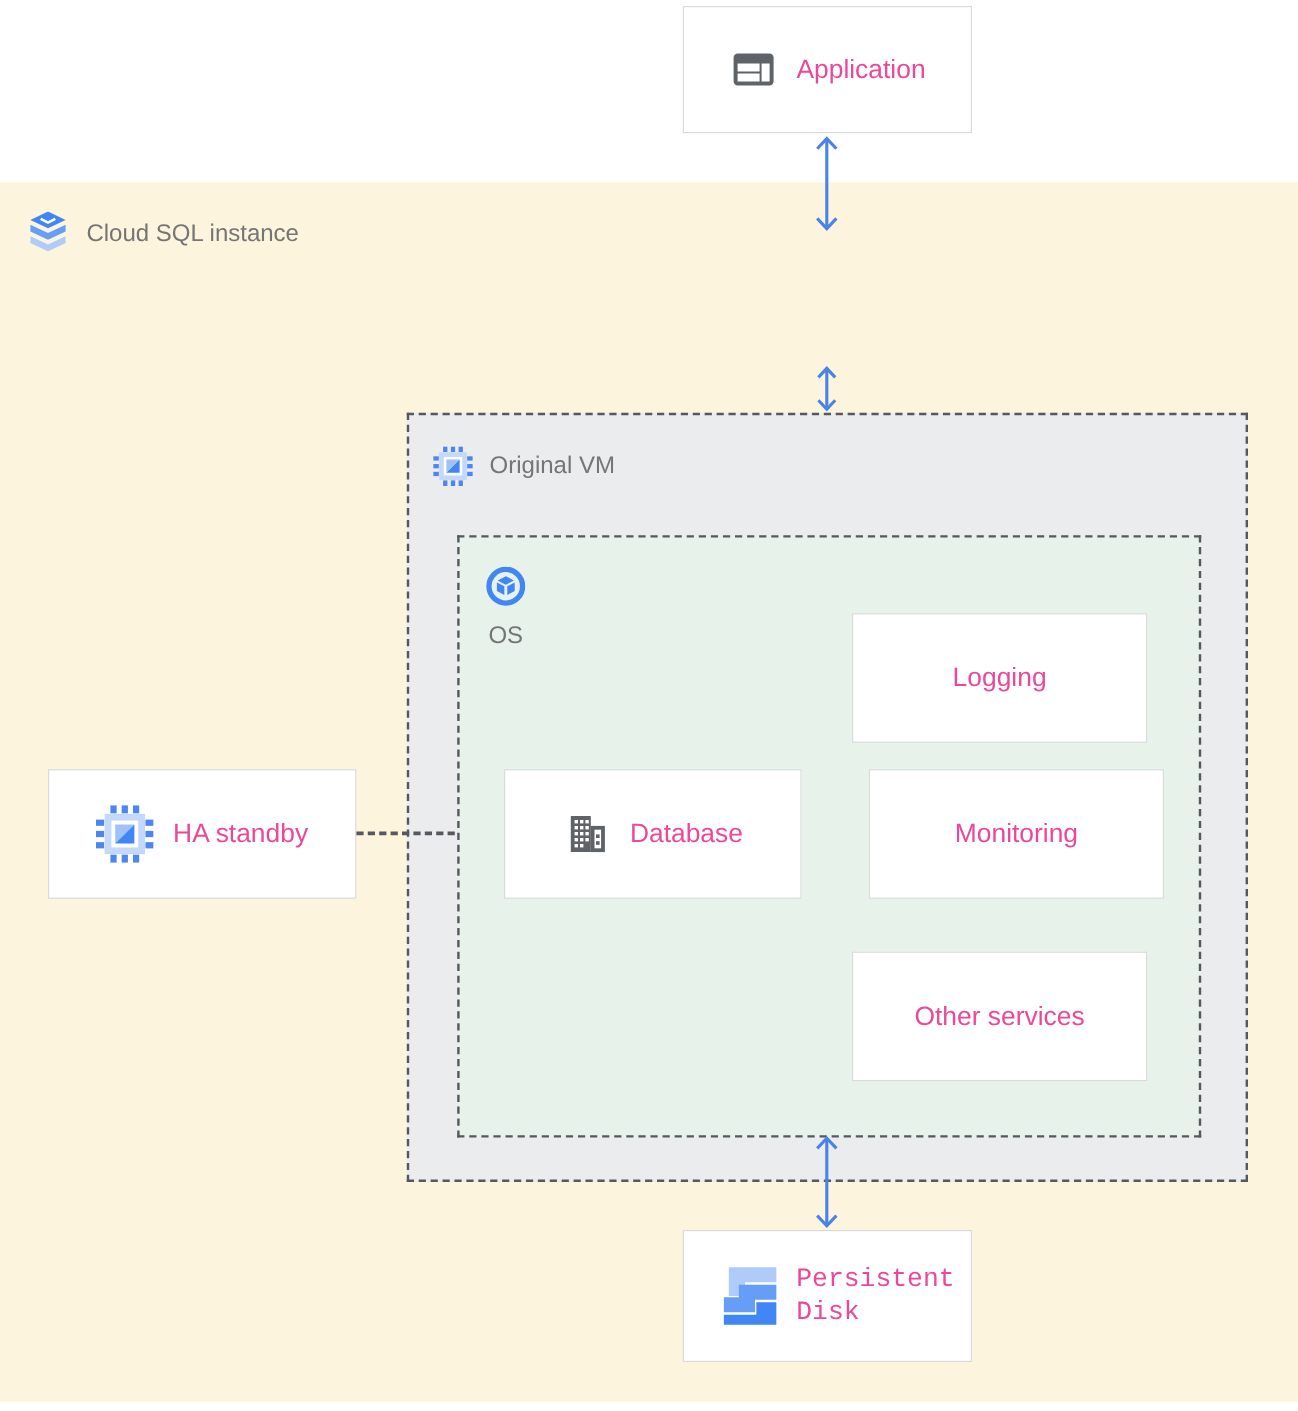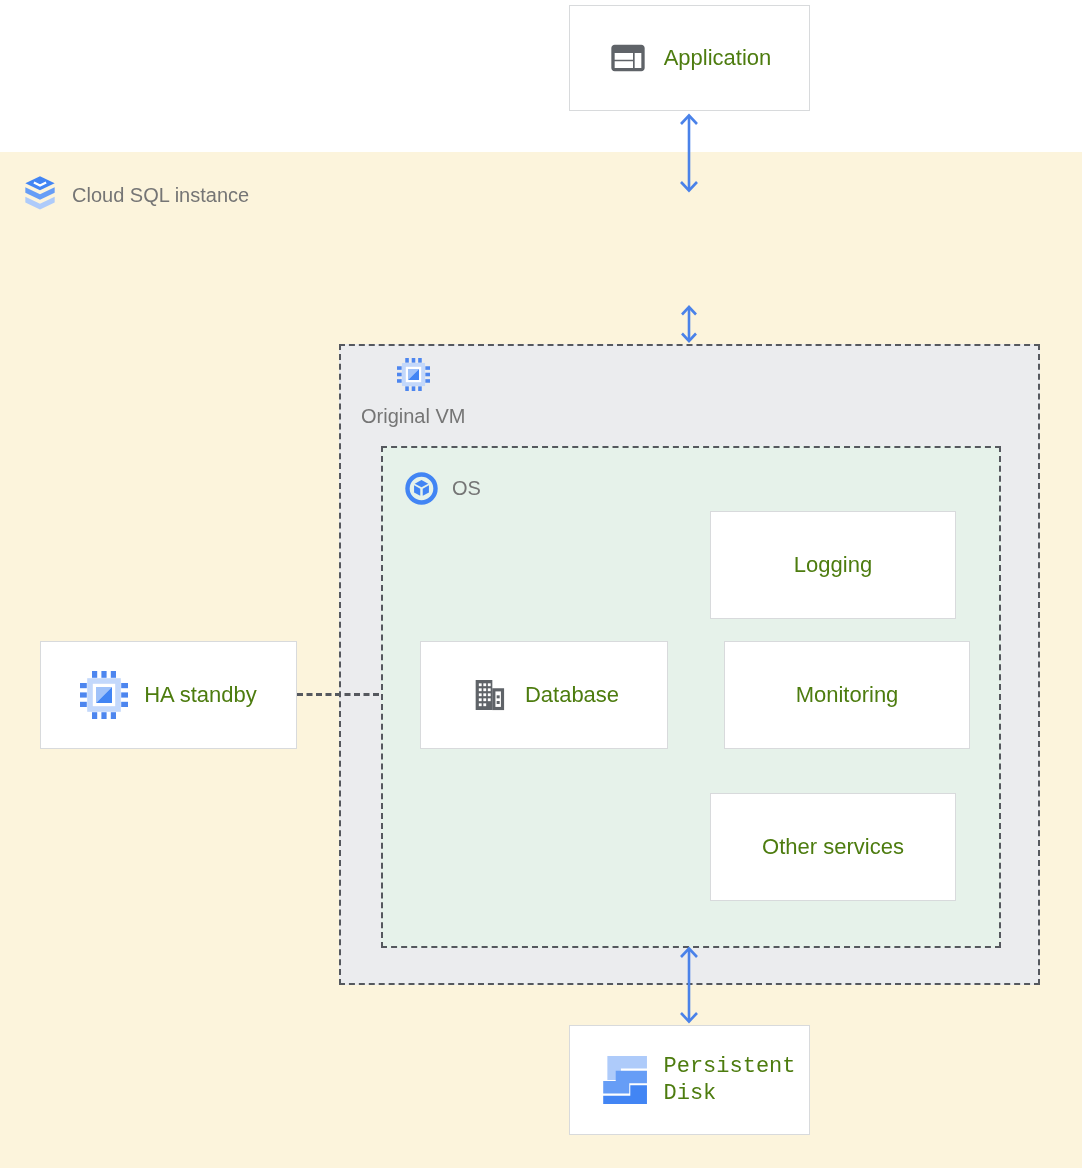--- a/index.html
+++ b/index.html
@@ -10,21 +10,21 @@
 
   .region{position:absolute;box-sizing:border-box;border:2px dashed #55585e;}
   .region-vm{left:339px;top:344px;width:701px;height:641px;background:#EBECEE;}
   .region-os{position:absolute;left:40px;top:100px;width:620px;height:502px;background:#E6F2EA;border:2px dashed #55585e;box-sizing:border-box;}
 
   .region-label{position:absolute;display:flex;align-items:center;gap:14px;}
   .region-label .txt{font-size:20px;color:#757575;white-space:nowrap;}
 
   .node{position:absolute;background:#ffffff;border:1px solid #D8DADC;box-sizing:border-box;
         display:flex;align-items:center;justify-content:center;gap:16px;}
-  .node .lbl{font-size:22px;color:#4d7c0f;}
+  .node .lbl{font-size:22px;color:#ec4899;}
 
   .node-application{left:569px;top:5px;width:241px;height:106px;}
   .node-staticip{left:569px;top:195px;width:241px;height:108px;}
   .node-hastandby{left:40px;top:641px;width:257px;height:108px;}
   .node-database{left:420px;top:641px;width:248px;height:108px;}
   .node-logging{left:710px;top:511px;width:246px;height:108px;}
   .node-monitoring{left:710px;top:641px;width:246px;height:108px;margin-left:14px;}
   .node-otherservices{left:710px;top:793px;width:246px;height:108px;}
   .node-pdisk{left:569px;top:1025px;width:241px;height:110px;font-family:Liberation Mono, monospace;}
   .node-pdisk .lbl{line-height:1.25;max-width:118px;}
@@ -47,21 +47,21 @@
         <polygon points="12,0 23,5.2 12,10.4 1,5.2" fill="#4285F4"></polygon>
         <polyline points="7.4,4.6 12,6.9 16.6,4.6" fill="none" stroke="#ffffff" stroke-width="1.6"></polyline>
         <polygon points="1,8.2 12,13.4 23,8.2 23,12.4 12,17.6 1,12.4" fill="#669DF6"></polygon>
         <polygon points="1,15.4 12,20.6 23,15.4 23,19.6 12,24.8 1,19.6" fill="#AECBFA"></polygon>
       </svg>
     </span>
     <span class="txt">Cloud SQL instance</span>
   </div>
 
   <div class="region region-vm">
-    <div class="region-label" style="left:20px;top:12px;flex-direction:column;">
+    <div class="region-label" style="left:20px;top:26px;">
       <span>
         <svg width="33" height="33" viewBox="0 0 24 24">
           <g fill="#4D86EF">
             <rect x="6" y="0" width="2.6" height="3.4"></rect>
               <rect x="10.7" y="0" width="2.6" height="3.4"></rect>
               <rect x="15.4" y="0" width="2.6" height="3.4"></rect>
             <rect x="6" y="20.6" width="2.6" height="3.4"></rect>
               <rect x="10.7" y="20.6" width="2.6" height="3.4"></rect>
               <rect x="15.4" y="20.6" width="2.6" height="3.4"></rect>
             <rect x="0" y="6" width="3.4" height="2.6"></rect>
@@ -74,21 +74,21 @@
           <rect x="3.6" y="3.6" width="16.8" height="16.8" fill="#C3D8FB"></rect>
           <rect x="6.4" y="6.4" width="11.2" height="11.2" fill="#ffffff"></rect>
           <polygon points="8,8 16,8 8,16" fill="#A0C2F9"></polygon>
           <polygon points="16,8 16,16 8,16" fill="#4285F4"></polygon>
         </svg>
       </span>
       <span class="txt">Original VM</span>
     </div>
 
     <div class="region-os">
-      <div class="region-label" style="left:22px;top:24px;">
+      <div class="region-label" style="left:22px;top:24px;flex-direction:column;">
         <span>
           <svg width="33" height="33" viewBox="0 0 24 24">
             <circle cx="12" cy="12" r="10.2" fill="none" stroke="#4285F4" stroke-width="3.2"></circle>
             <g fill="#4285F4">
               <polygon points="12,5.9 16.9,8.5 12,11.1 7.1,8.5"></polygon>
               <polygon points="6.6,9.7 11.1,12.1 11.1,17.3 6.6,14.9"></polygon>
               <polygon points="17.4,9.7 12.9,12.1 12.9,17.3 17.4,14.9"></polygon>
             </g>
           </svg>
         </span>

